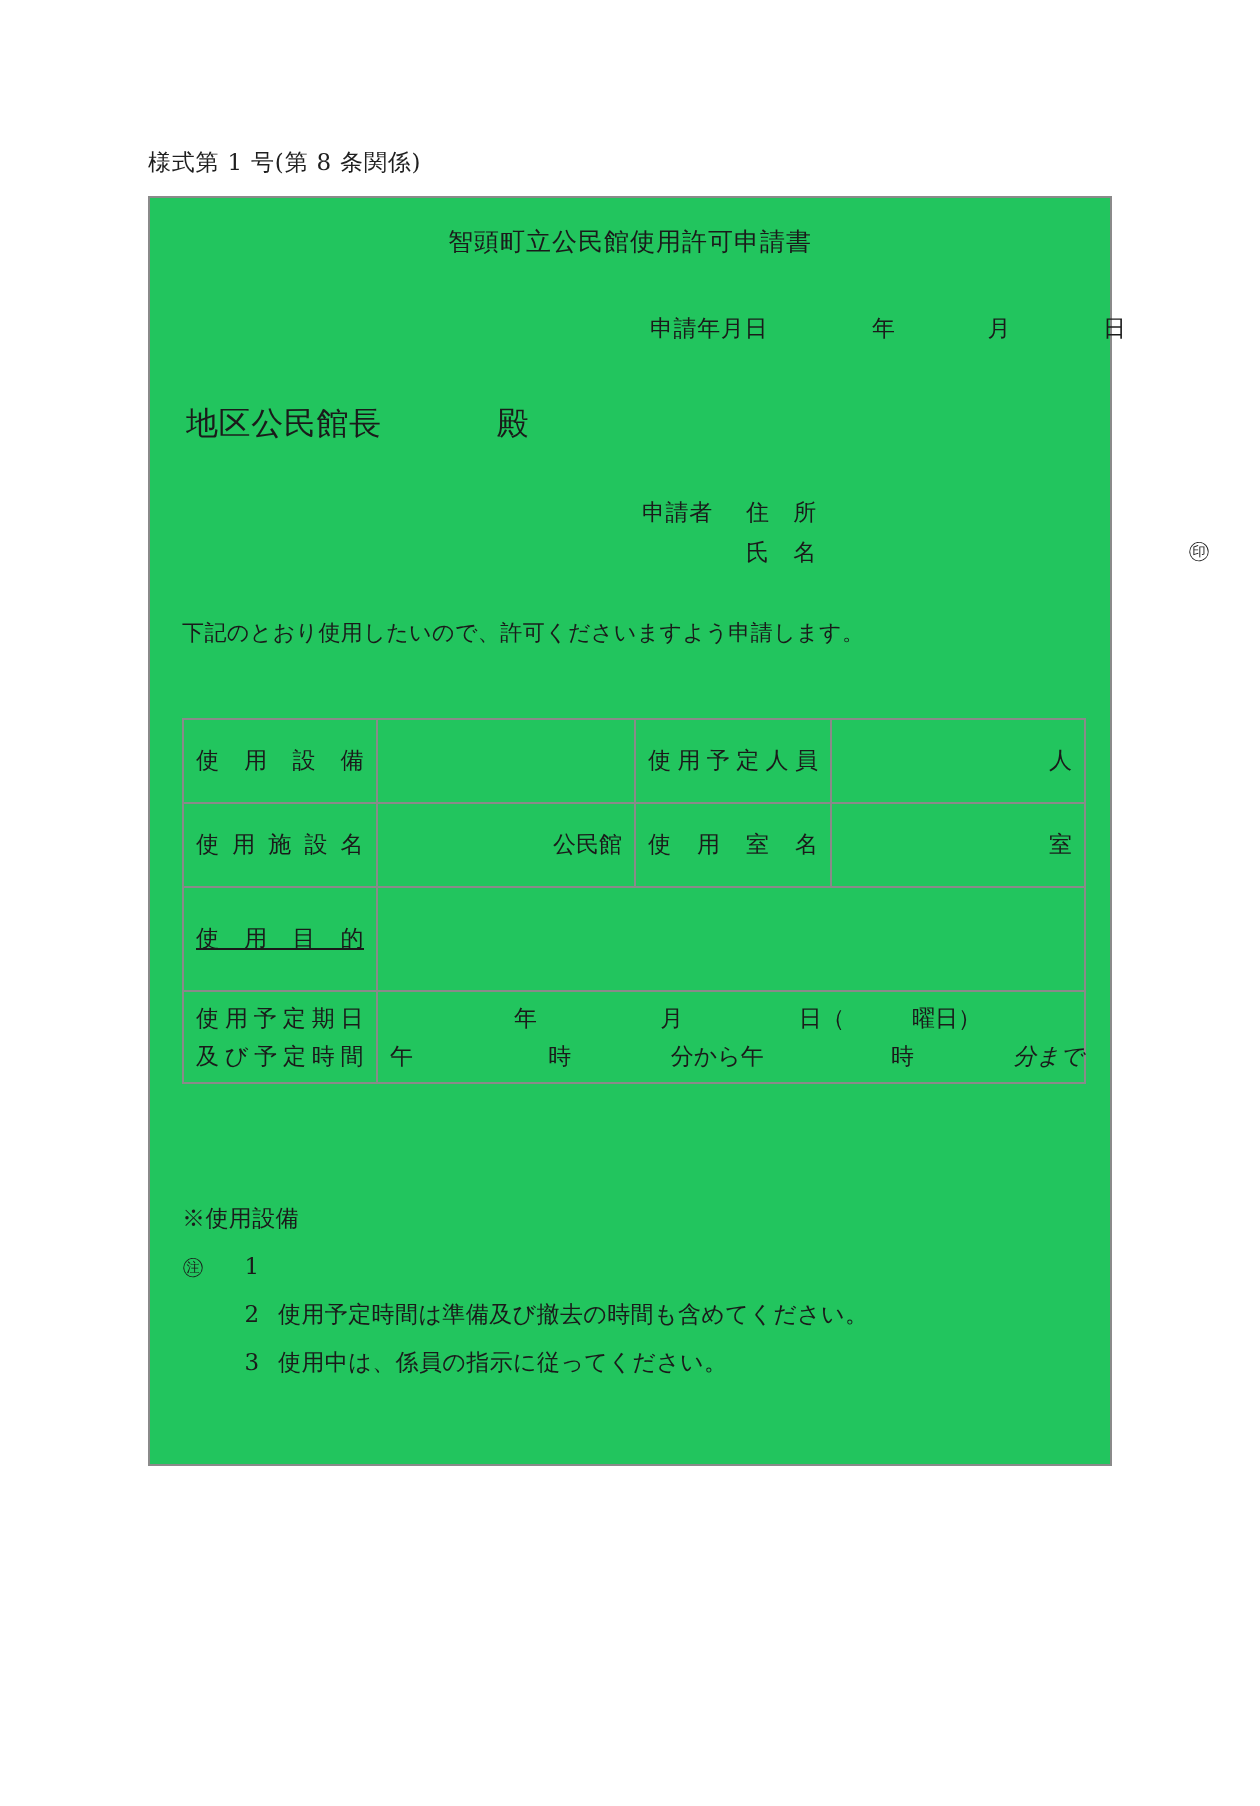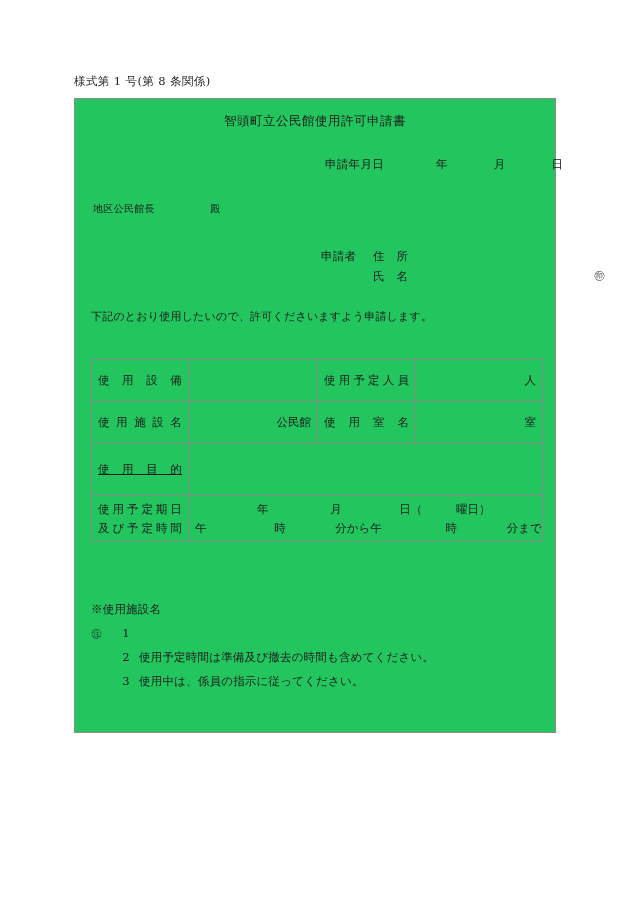--- a/index.html
+++ b/index.html
@@ -75,21 +75,21 @@
   .date-row .lbl { }
   .date-row .y { margin-left: 48px; }
   .date-row .m { margin-left: 42px; }
   .date-row .d { margin-left: 42px; }
 
   
   .addressee {
     position: absolute;
     left: 18px;
     top: 103px;
-    font-size: 10px;
+    font-size: 16px;
     white-space: nowrap;
     letter-spacing: .3px;
   }
   .addressee .dono { margin-left: 52px; }
 
   
   .applicant {
     position: absolute;
     left: 246px;
     top: 147px;
@@ -163,21 +163,21 @@
     white-space: nowrap;
     padding: 0 6px;
   }
   .sched-l1 { padding-left: 62px; }
   .sched-l1 .m  { margin-left: 58px; }
   .sched-l1 .d  { margin-left: 54px; }
   .sched-l1 .yb { margin-left: 30px; }
   .sched-l2 .t  { margin-left: 64px; }
   .sched-l2 .f  { margin-left: 46px; }
   .sched-l2 .t2 { margin-left: 60px; }
-  .sched-l2 .f2 { margin-left: 46px; }
+  .sched-l2 .f2 { margin-left: 46px; font-style: italic; }
 
   .meet-body { white-space: nowrap; }
   .meet-body .t { margin-left: 36px; }
   .meet-body .f { margin-left: 40px; }
 
   .fee-lbl {
     text-align: justify;
     text-align-last: justify;
   }
 
@@ -288,21 +288,21 @@
               <span class="t2">時</span>
               <span class="f2">分まで</span>
             </div>
           </td>
         </tr>
 
       </tbody>
     </table>
 
     <div class="notes">
-      <div class="notes-title">※使用施設名</div>
+      <div class="notes-title">※使用設備</div>
 
       <div class="note-item">
         <span class="note-mark">㊟</span>
         <span class="note-num">1</span>
       </div>
 
       <div class="note-item">
         <span class="note-mark"></span>
         <span class="note-num">2</span>
         <span class="note-text">使用予定時間は準備及び撤去の時間も含めてください。</span>

